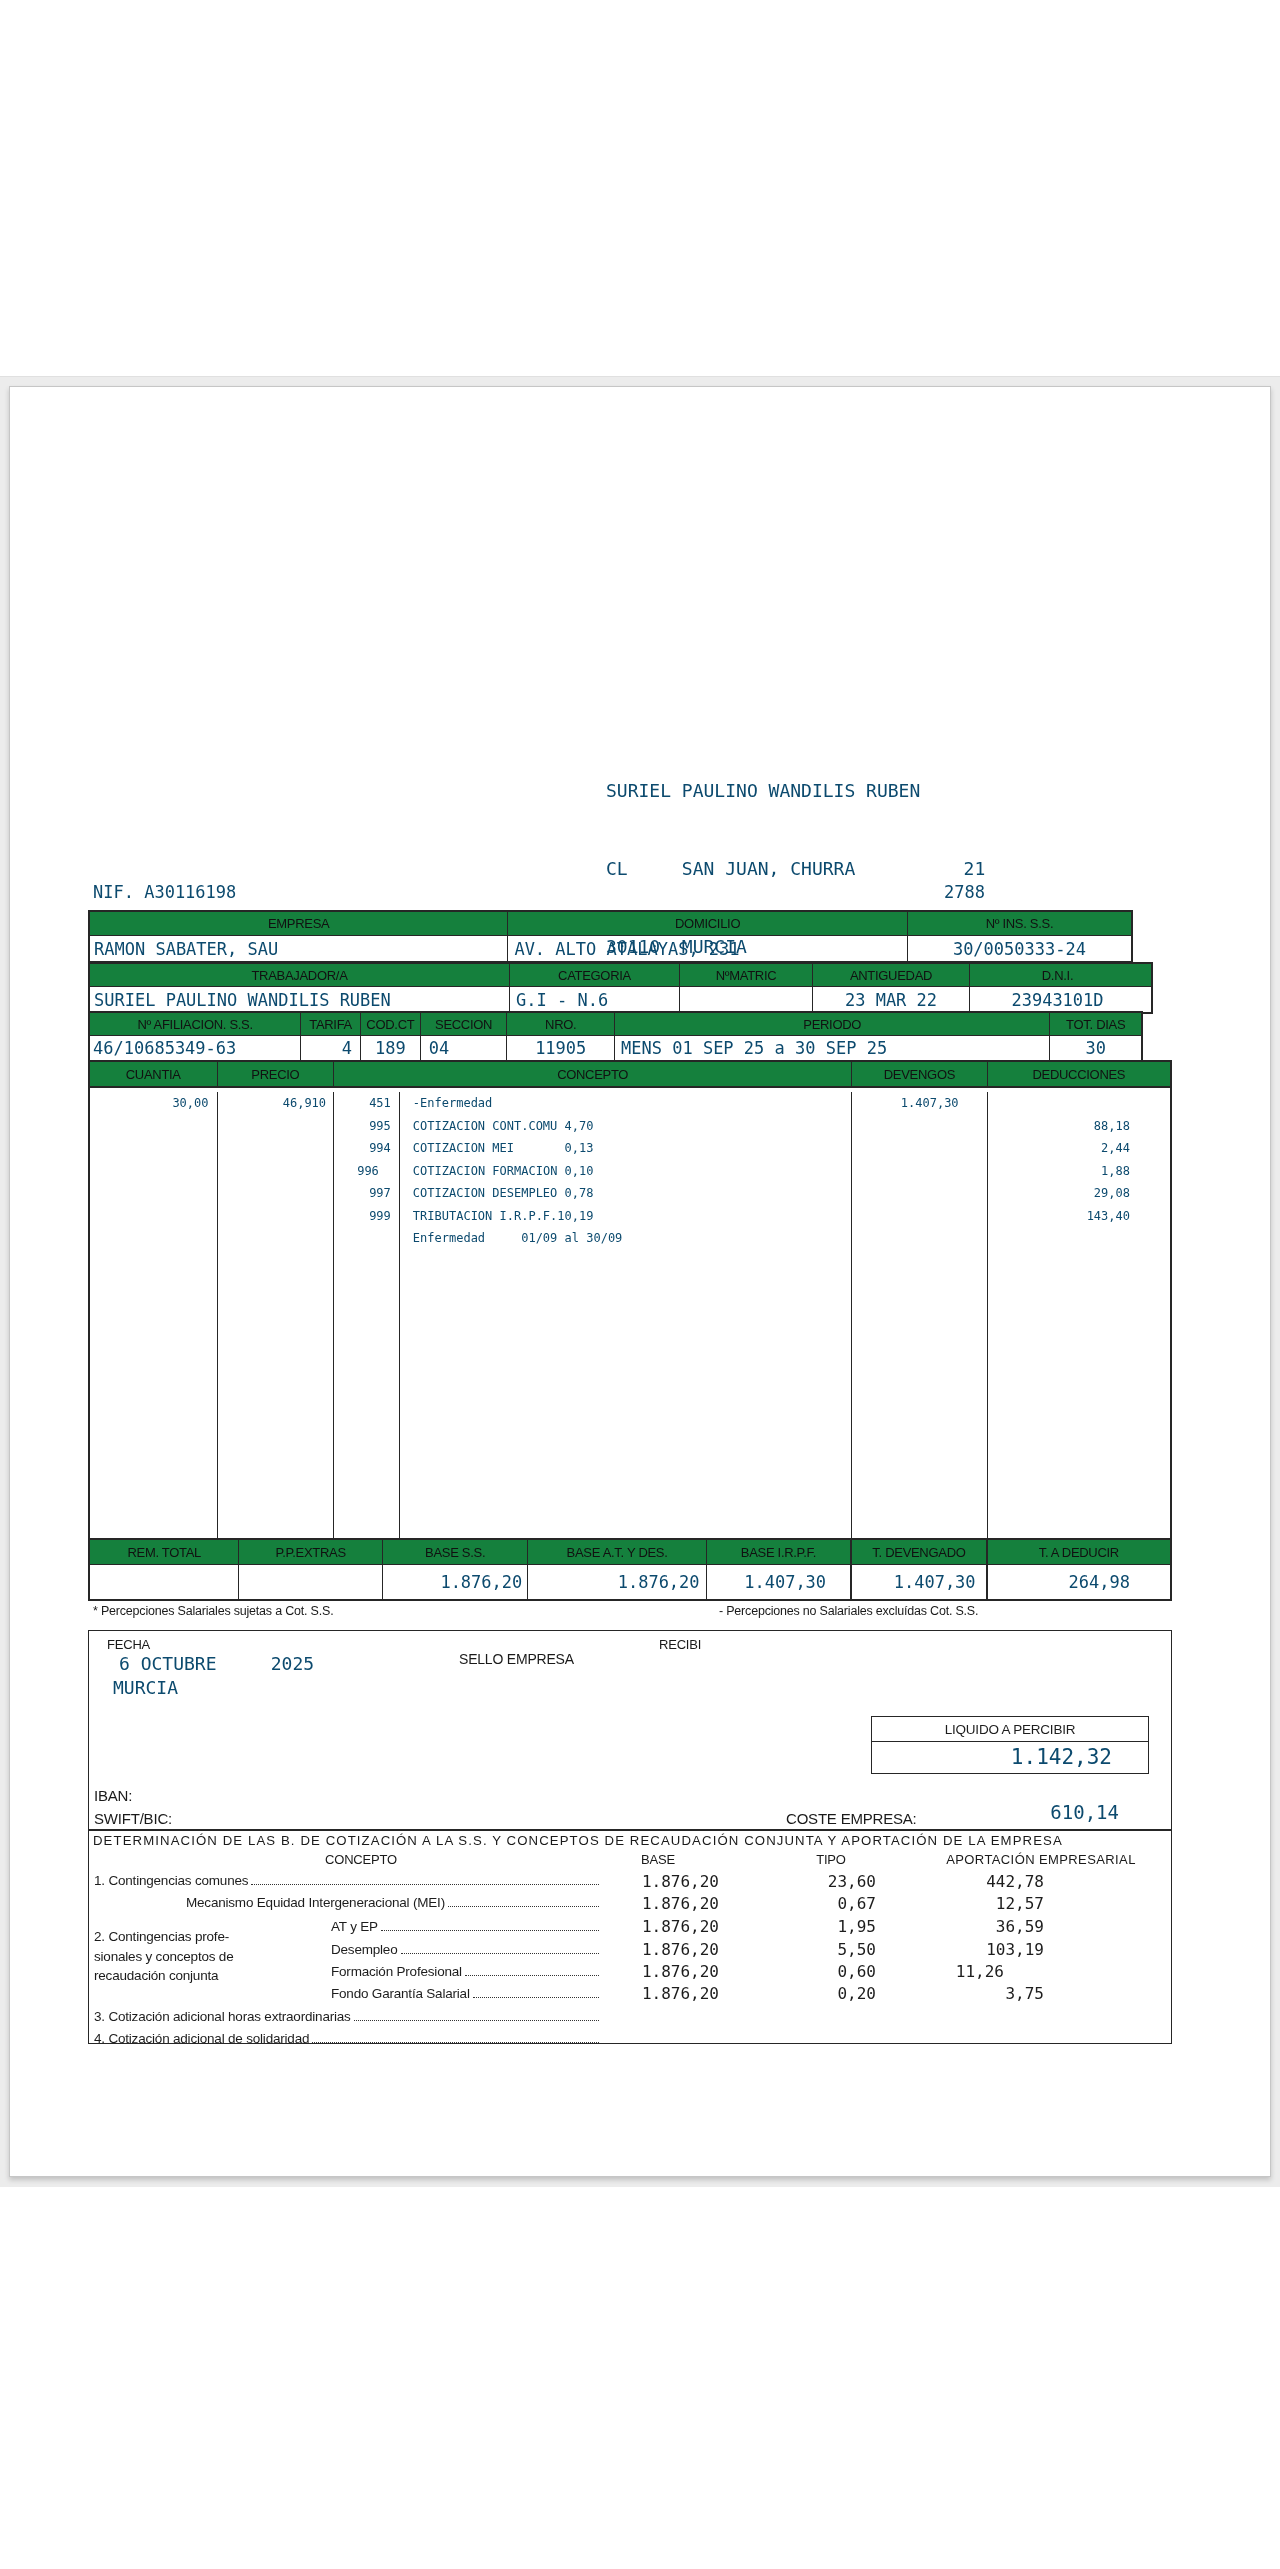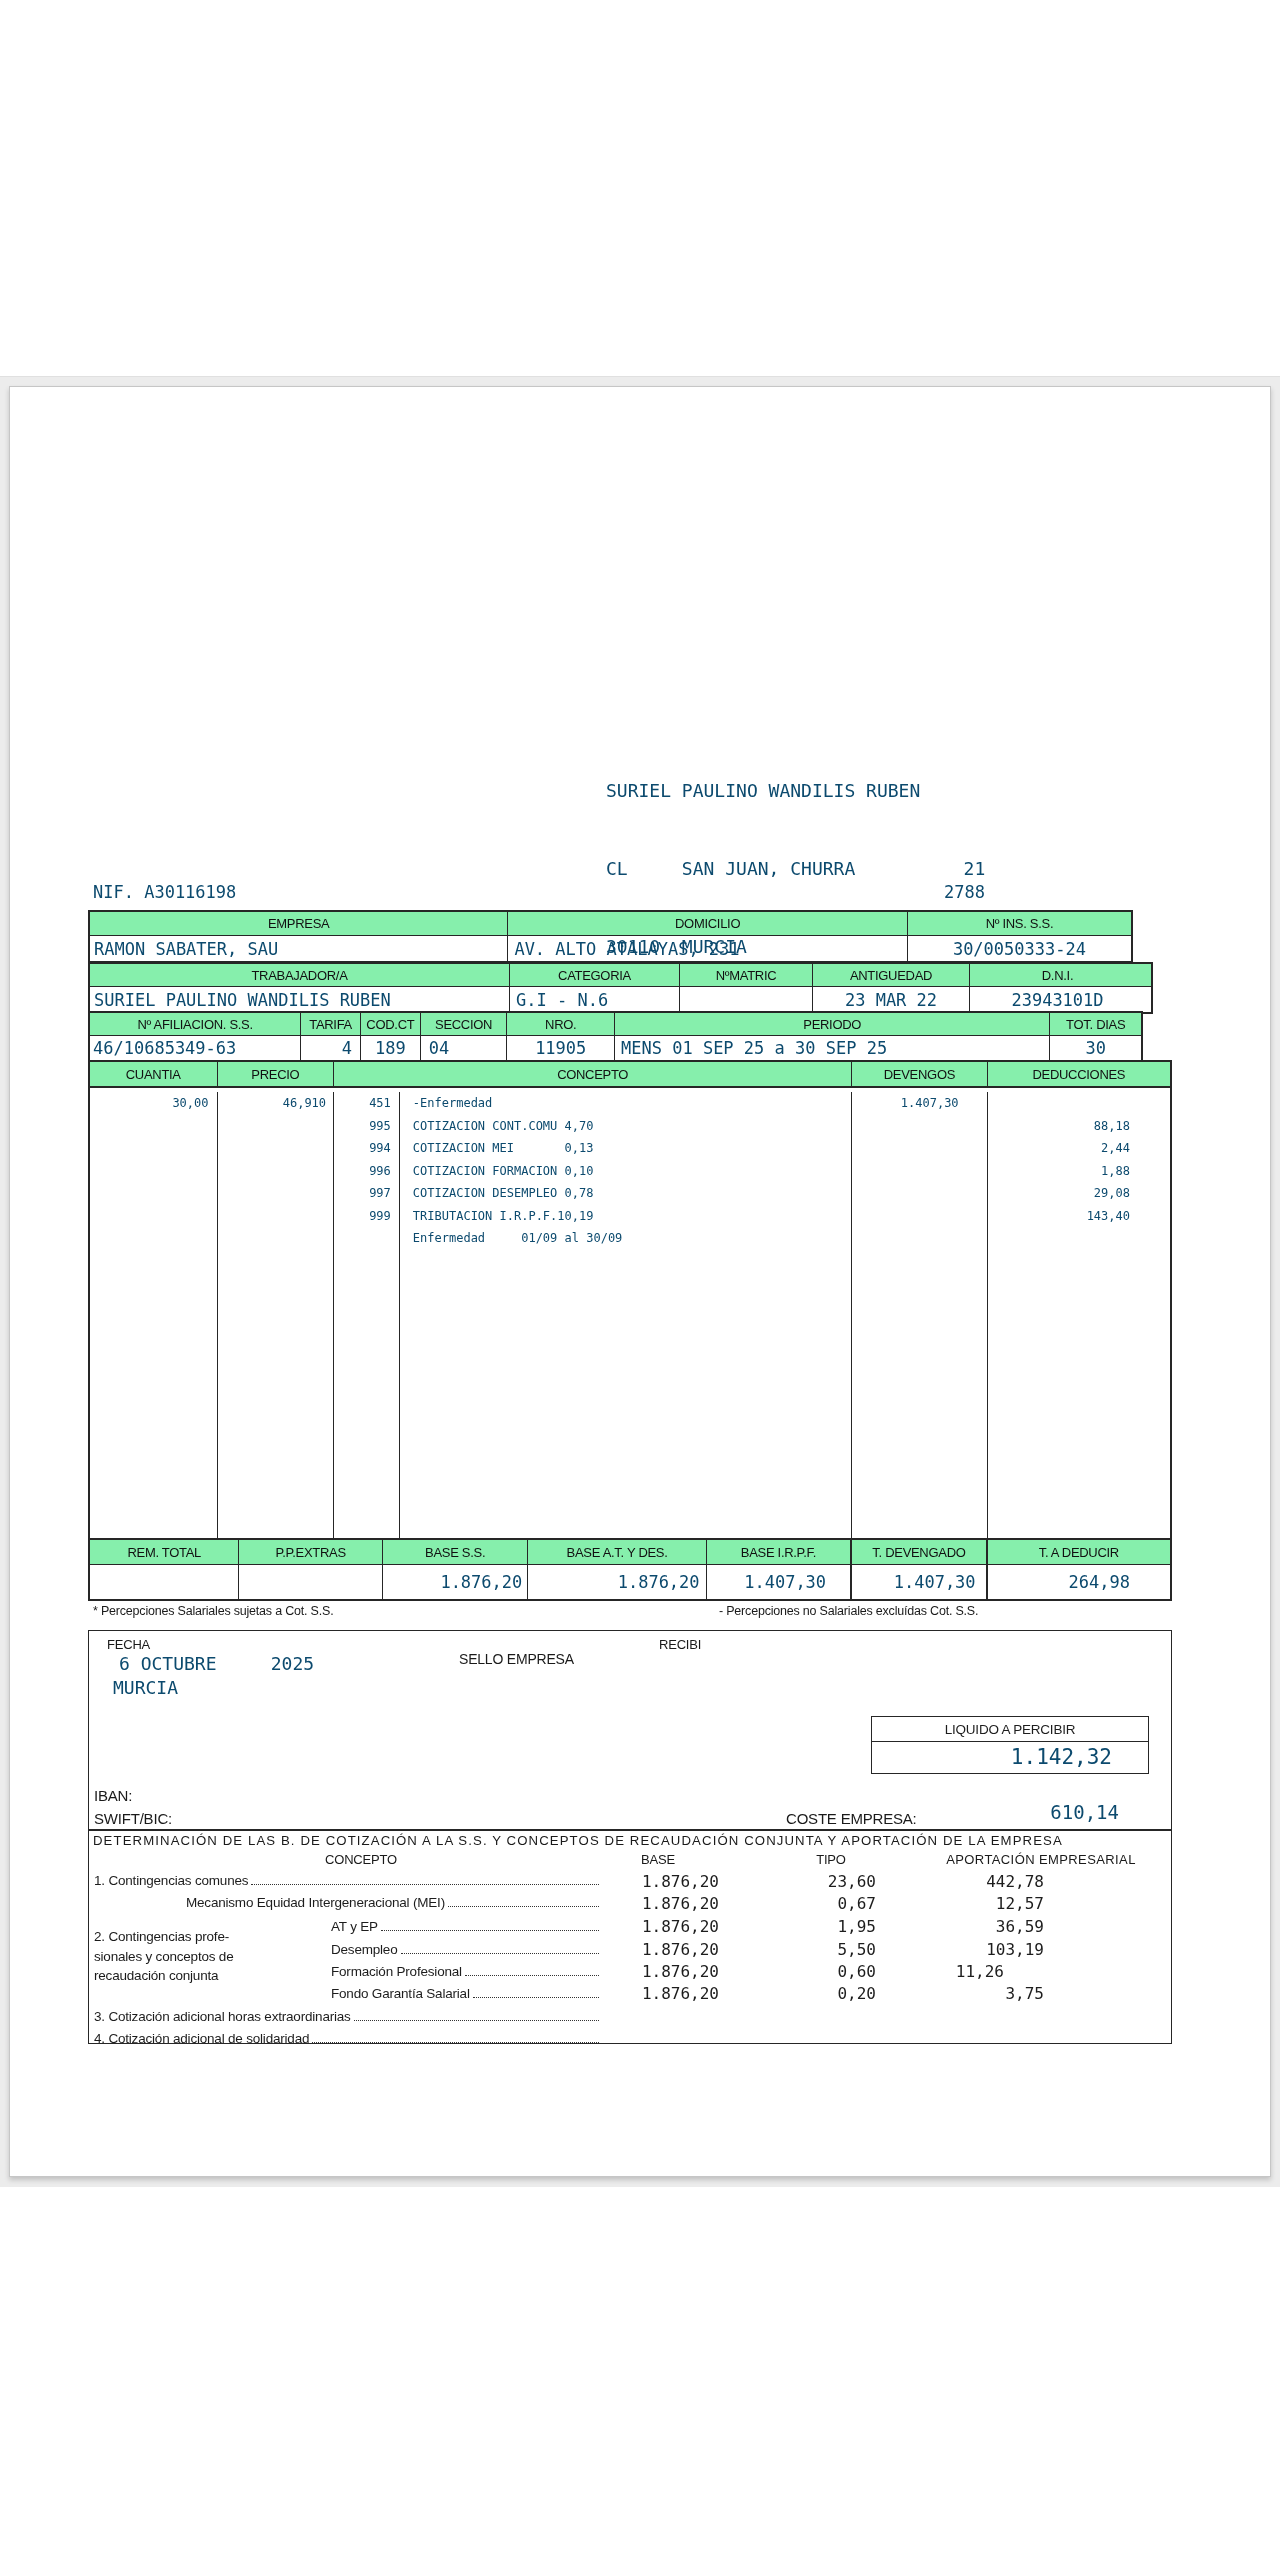--- a/index.html
+++ b/index.html
@@ -7,21 +7,21 @@
           font-family:"Liberation Sans",sans-serif;color:#1d1d1d;}
   .abs{position:absolute;}
   .backdrop{left:0;top:376px;width:1280px;height:1810px;background:#ececec;
             border-top:1px solid #e0e0e0;}
   .page{left:9px;top:386px;width:1262px;height:1791px;background:#ffffff;
         border:1px solid #c6c6c6;box-shadow:0 3px 5px rgba(0,0,0,0.18);box-sizing:border-box;}
   .mono{font-family:"DejaVu Sans Mono",monospace;white-space:pre;color:#0c4a6e;}
   .lbl{font-family:"Liberation Sans",sans-serif;color:#1a1a1a;letter-spacing:-0.2px;}
   
   .tbl{box-sizing:border-box;border:2px solid #262626;}
-  .hrow{display:flex;background:#86efac;border-bottom:1.5px solid #262626;}
+  .hrow{display:flex;background:#15803d;border-bottom:1.5px solid #262626;}
   .hcell{box-sizing:border-box;display:flex;align-items:center;justify-content:center;
          font-size:13px;letter-spacing:-0.3px;color:#111;border-right:1px solid #262626;
          overflow:hidden;white-space:nowrap;}
   .hcell:last-child{border-right:none;}
   .vrow{display:flex;}
   .vcell{box-sizing:border-box;display:flex;align-items:center;font-size:17px;
          border-right:1px solid #262626;overflow:visible;}
   .vcell:last-child{border-right:none;}
   .r{justify-content:flex-end;}
   .c{justify-content:center;}
@@ -133,21 +133,21 @@
         <div class="ecell r" style="width:128px;padding-right:8px;"></div>
         <div class="ecell r" style="width:117px;padding-right:7px;"></div>
         <div class="ecell r" style="width:66px;padding-right:8px;">994</div>
         <div class="ecell" style="width:454px;padding-left:13px;">COTIZACION MEI       0,13</div>
         <div class="ecell r" style="width:136px;padding-right:28px;"></div>
         <div class="ecell r" style="width:183px;padding-right:40px;">2,44</div>
       </div>
       <div class="erow mono">
         <div class="ecell r" style="width:128px;padding-right:8px;"></div>
         <div class="ecell r" style="width:117px;padding-right:7px;"></div>
-        <div class="ecell r" style="width:66px;padding-right:8px;">996</div>
+        <div class="ecell r" style="width:66px;padding-right:20px;">996</div>
         <div class="ecell" style="width:454px;padding-left:13px;">COTIZACION FORMACION 0,10</div>
         <div class="ecell r" style="width:136px;padding-right:28px;"></div>
         <div class="ecell r" style="width:183px;padding-right:40px;">1,88</div>
       </div>
       <div class="erow mono">
         <div class="ecell r" style="width:128px;padding-right:8px;"></div>
         <div class="ecell r" style="width:117px;padding-right:7px;"></div>
         <div class="ecell r" style="width:66px;padding-right:8px;">997</div>
         <div class="ecell" style="width:454px;padding-left:13px;">COTIZACION DESEMPLEO 0,78</div>
         <div class="ecell r" style="width:136px;padding-right:28px;"></div>

